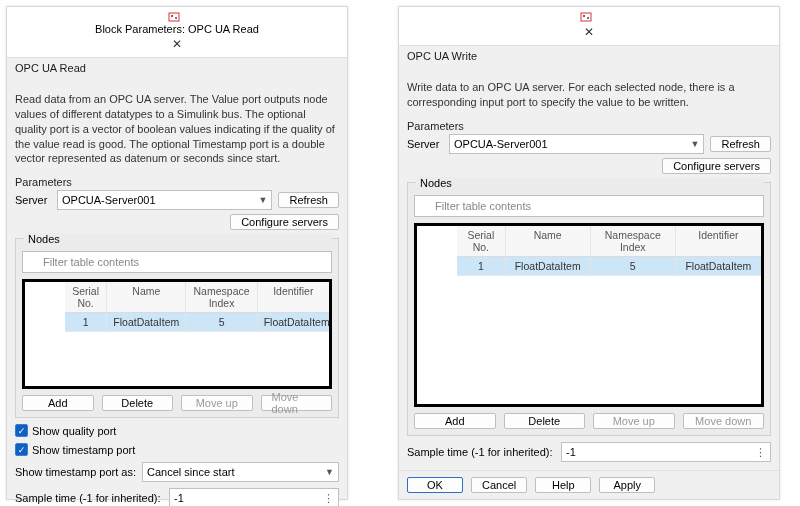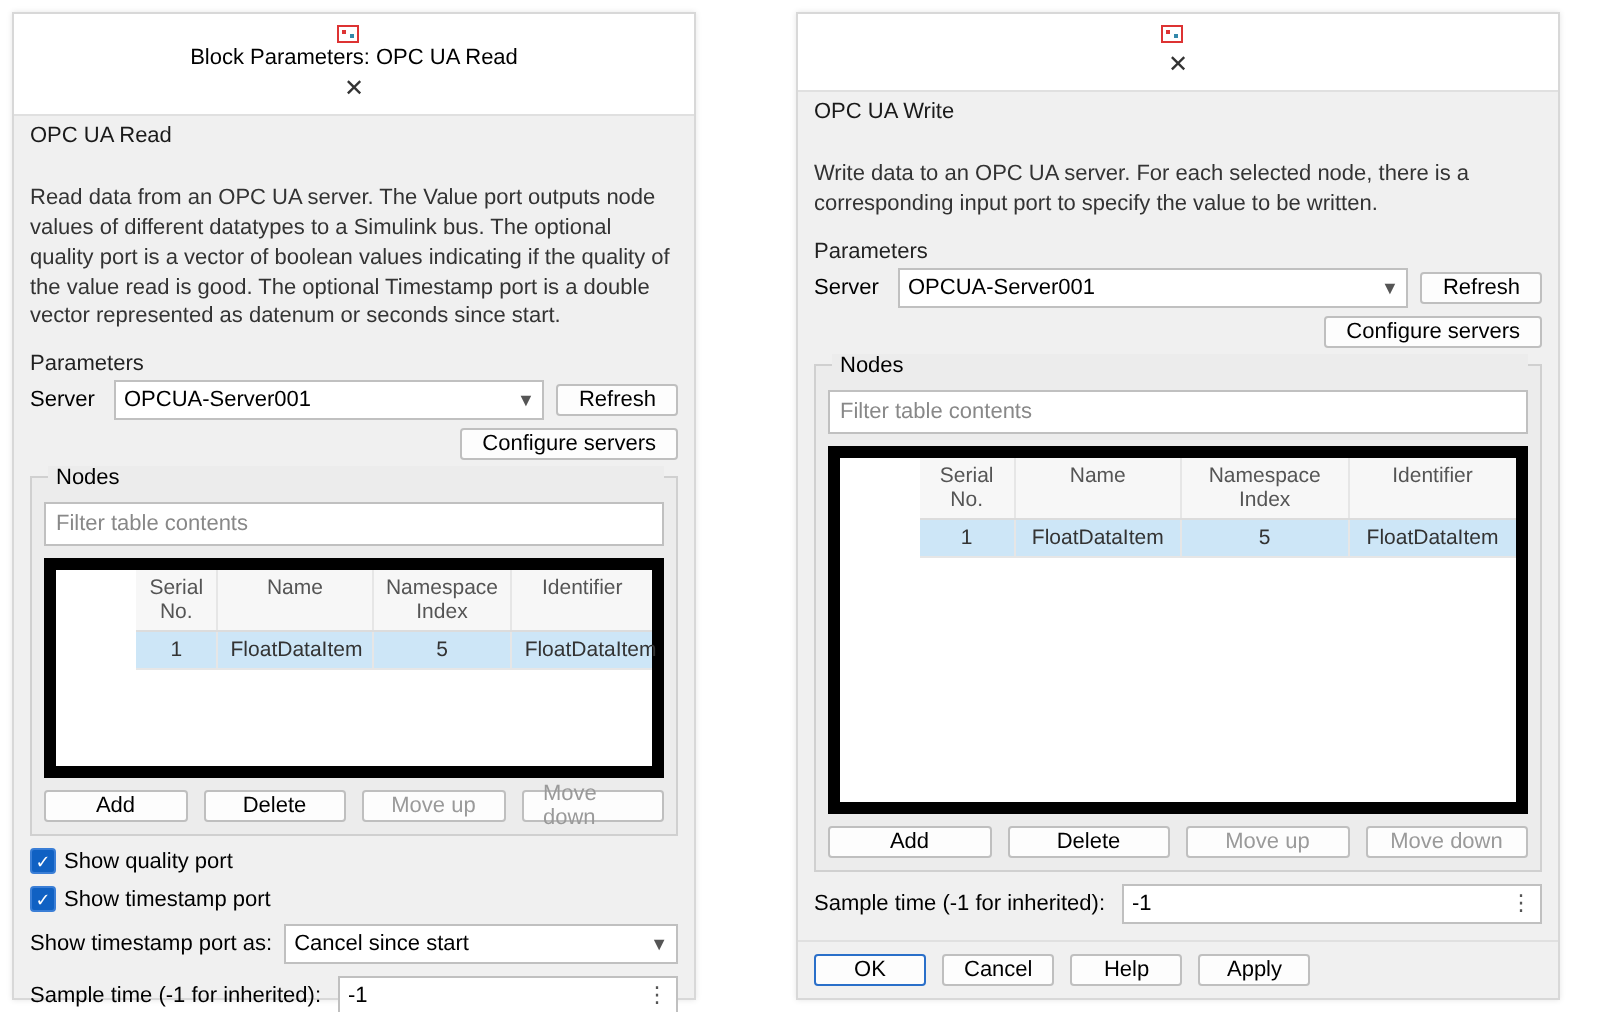--- a/index.html
+++ b/index.html
@@ -20,22 +20,22 @@
   .server-row label { min-width: 36px; }
   .combo { flex: 1; display: flex; align-items: center; border: 1px solid #c0c0c0; background: #fff; height: 20px; padding: 0 4px; font-size: 11px; position: relative; }
   .combo .chev { margin-left: auto; color: #555; font-size: 9px; }
   .numbox { flex: 1; display: flex; align-items: center; border: 1px solid #c0c0c0; background: #fff; height: 20px; padding: 0 4px; font-size: 11px; position: relative; }
   .numbox .dots { margin-left: auto; color: #555; font-size: 11px; line-height: 8px; display:flex; flex-direction:column; align-items:center; }
   .btn { border: 1px solid #bfbfbf; background: #fdfdfd; height: 16px; padding: 0 10px; font-size: 11px; display: inline-flex; align-items: center; justify-content: center; border-radius: 2px; cursor: default; }
   .btn.disabled { color: #9a9a9a; }
   .btn.primary { border: 1px solid #2a6fc9; }
   .nodes-group { border: 1px solid #d0d0d0; background: #ececec; padding: 6px 6px 6px 6px; margin-top: 4px; flex:1; display:flex; flex-direction:column; }
   .nodes-group .legend { position: relative; top: -12px; background: #ececec; display: inline-block; padding: 0 4px; margin-left: 2px; }
-  .filter { border: 1px solid #c0c0c0; background: #fff; height: 22px; display: flex; align-items: center; padding: 0 5px; color: #888; margin-top: -6px; }
-  .table { border: 6px solid #000000; background: #fff; margin-top: 6px; flex:1; display:flex; flex-direction:column; min-height:110px;padding-left:40px; }
+  .filter { border: 1px solid #c0c0c0; background: #fff; height: 22px; display: flex; align-items: center; padding: 0 20px; color: #888; margin-top: -6px; }
+  .table { border: 3px solid #000000; background: #fff; margin-top: 6px; flex:1; display:flex; flex-direction:column; min-height:110px;padding-left:40px; }
   .thead { display: flex; background: #f7f7f7; border-bottom: 1px solid #dcdcdc; }
   .th { padding: 3px 6px; color: #555; border-right: 1px solid #e6e6e6; font-size: 10.5px; text-align:center; }
   .th:last-child { border-right: none; }
   .trow { display: flex; background: #cde6f7; border-bottom: 1px solid #e6e6e6; }
   .td { padding: 3px 6px; font-size: 10.5px; color: #333; border-right: 1px solid #e6e6e6; text-align:center; }
   .td:last-child { border-right: none; }
   .table-body-filler { flex:1; }
   .table-btns { display: flex; gap: 8px; margin-top: 6px; }
   .table-btns .btn { flex: 1; }
   .check-row { display: flex; align-items: center; gap: 4px; margin-top: 6px; }

